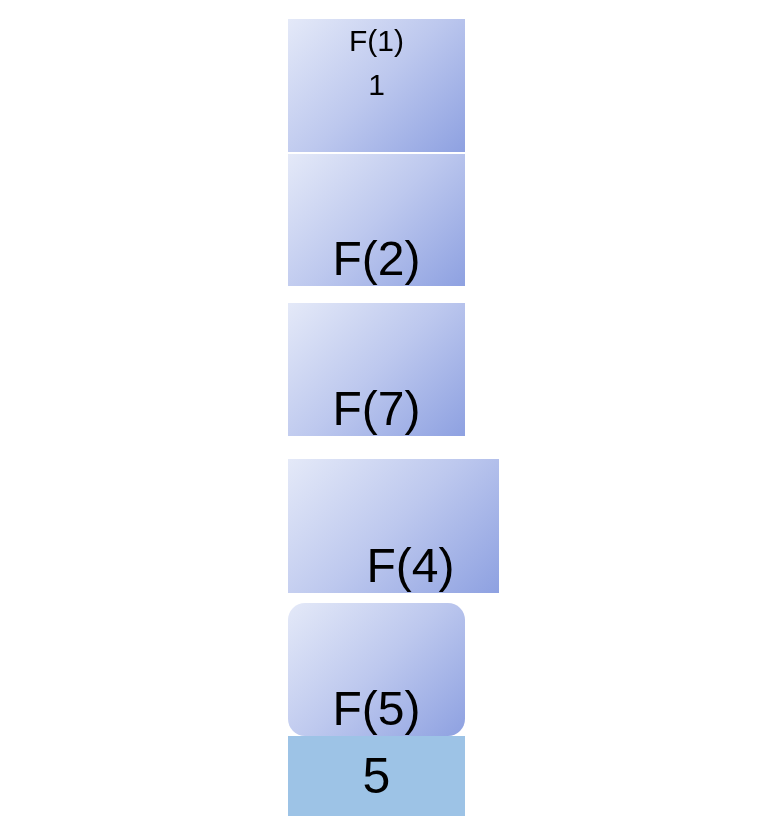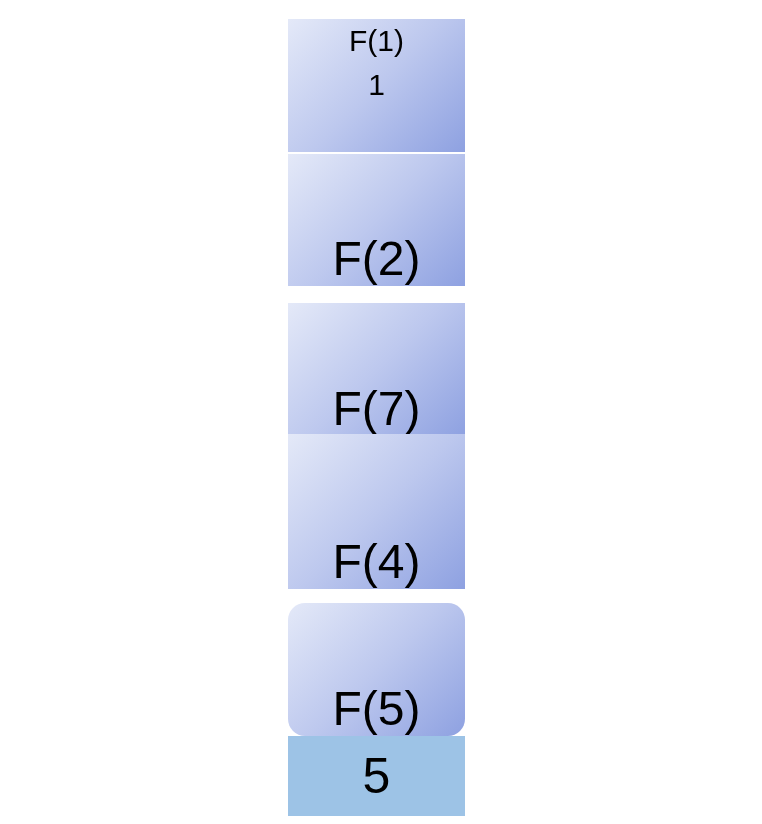--- a/index.html
+++ b/index.html
@@ -31,21 +31,21 @@
   }
   .frame-top {
     top: 19px;
     height: 133px;
     font-size: 30px;
     line-height: 44px;
     align-items: flex-start;
   }
   .frame-f2 { top: 154px; height: 132px; }
   .frame-f3 { top: 303px; height: 133px; }
-  .frame-f4 { top: 434px; height: 155px; }
+  .frame-f4 { top: 459px; height: 134px; padding-left: 34px; }
   .frame-f5 { top: 603px; height: 133px; border-radius: 17px; }
   .frame-large {
     font-size: 48px;
   }
   .result-box {
     position: absolute;
     left: 288px;
     top: 736px;
     width: 177px;
     height: 80px;

